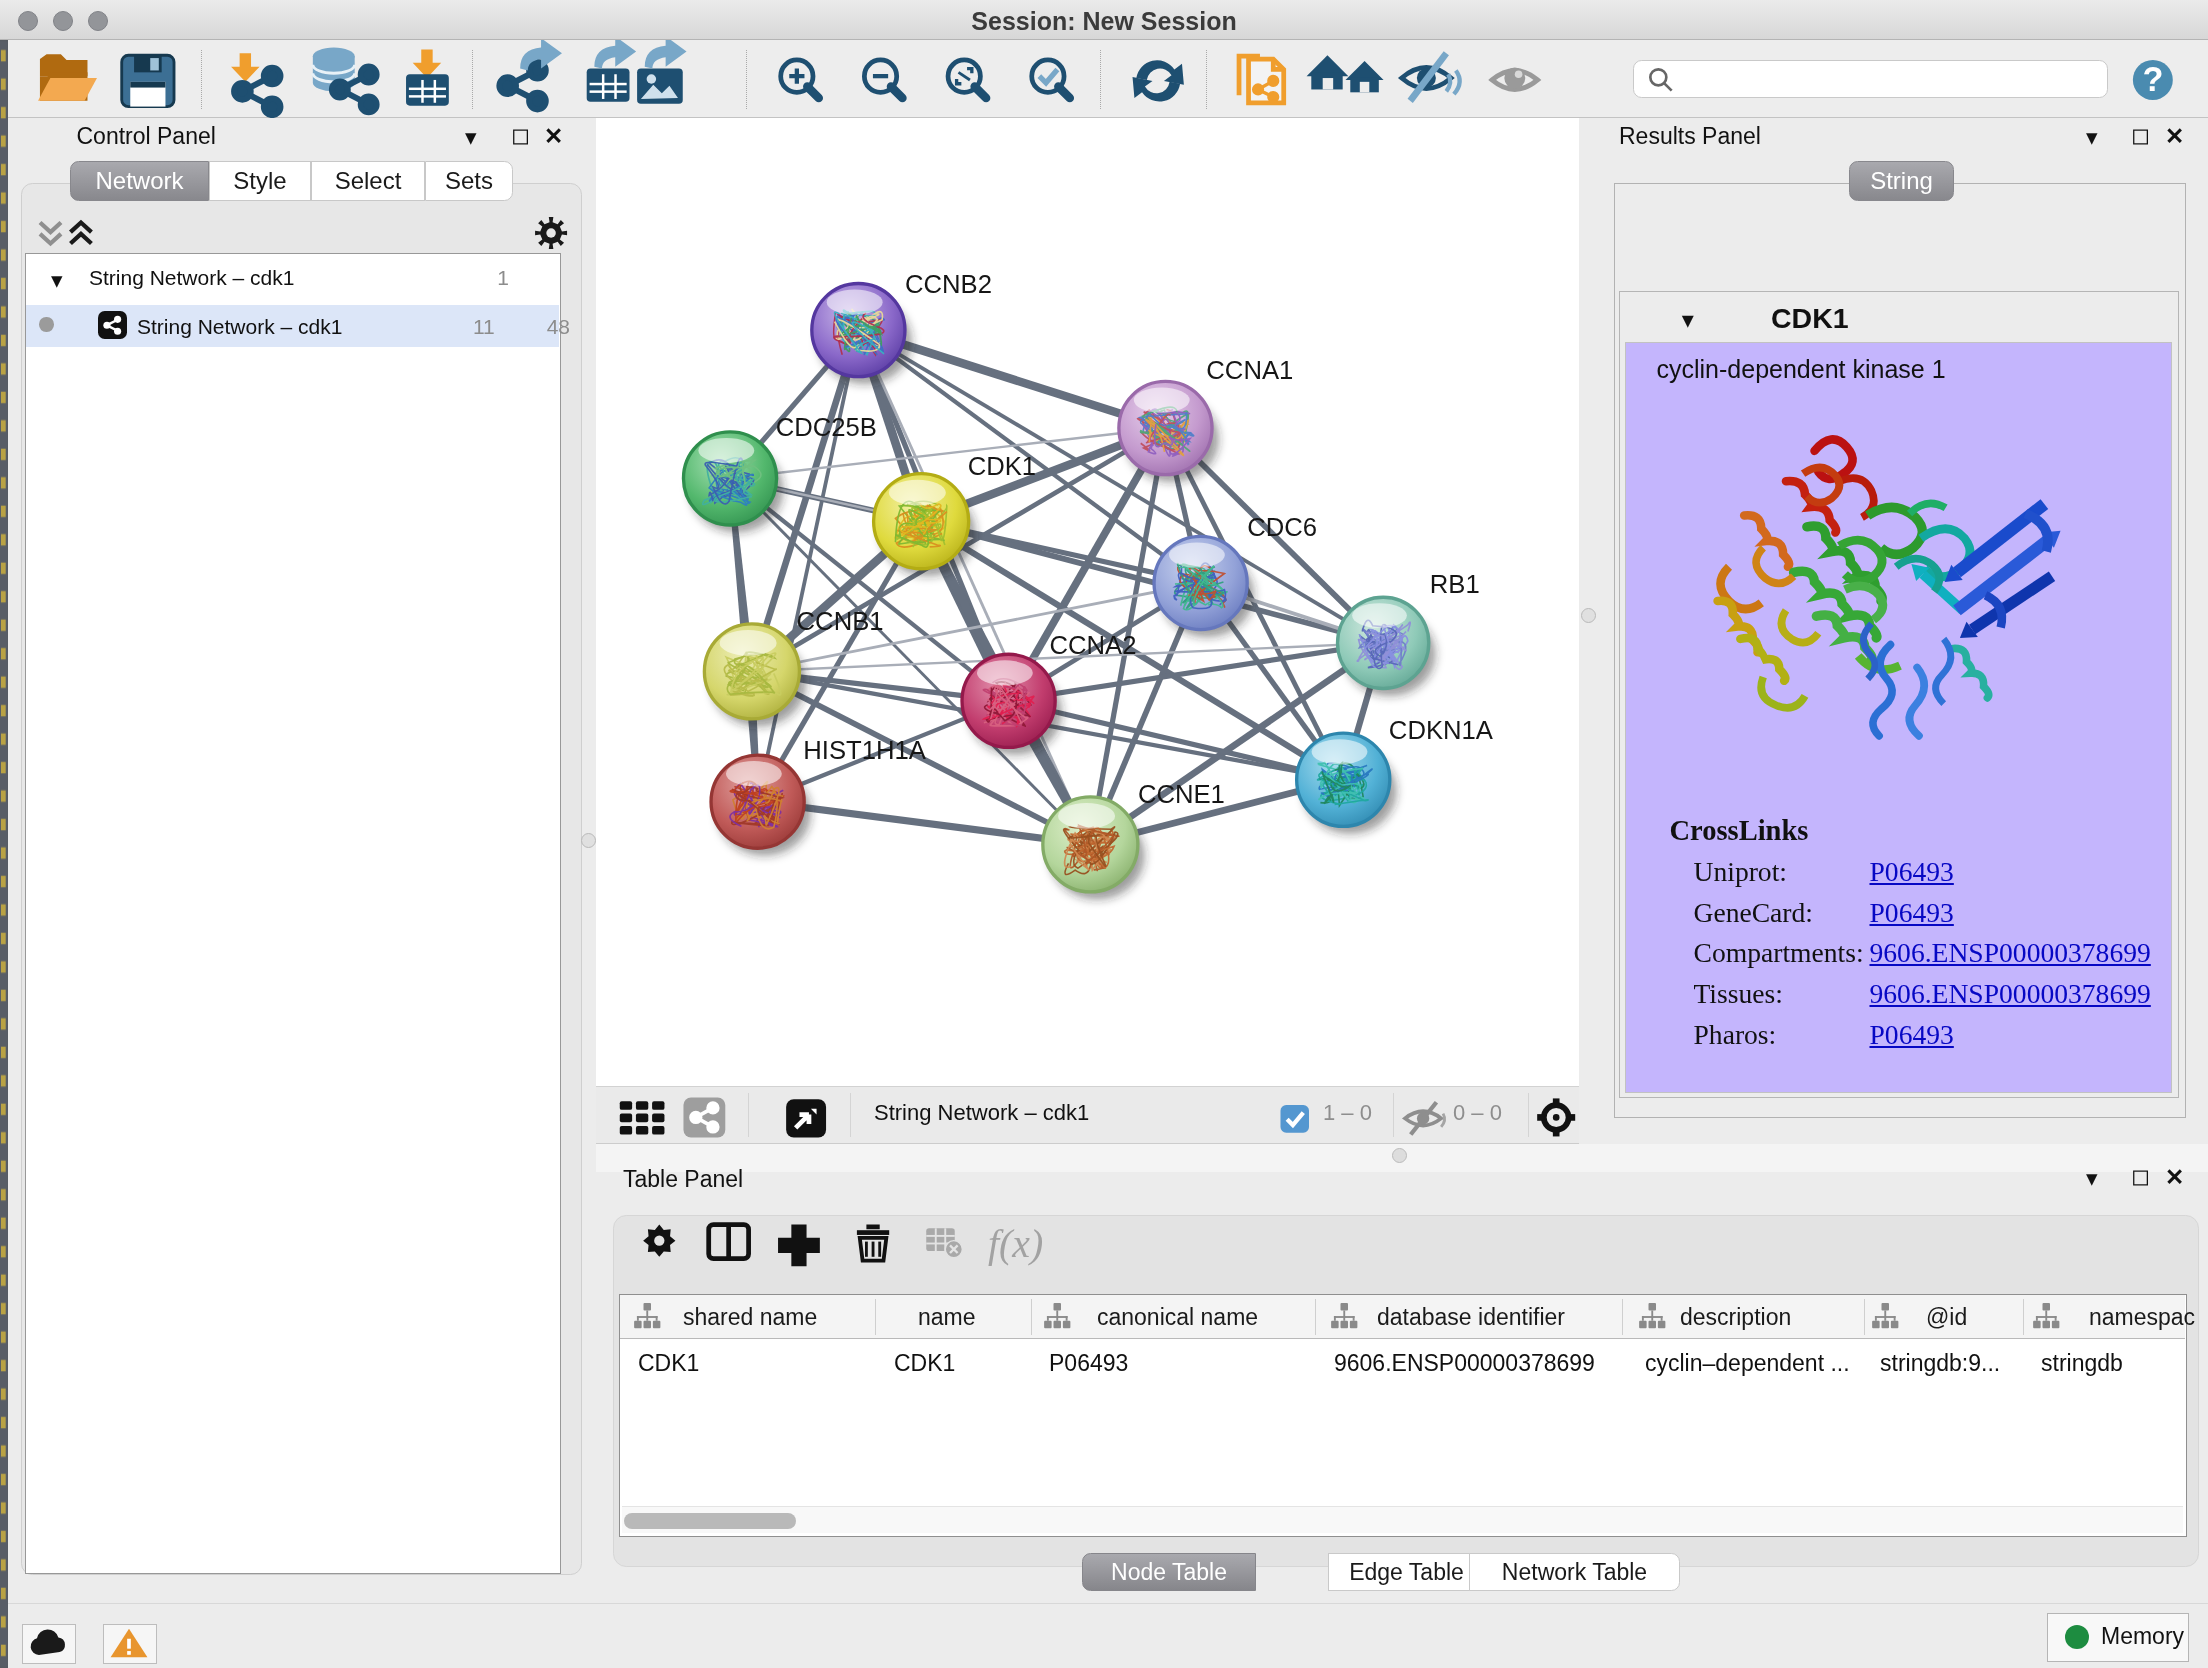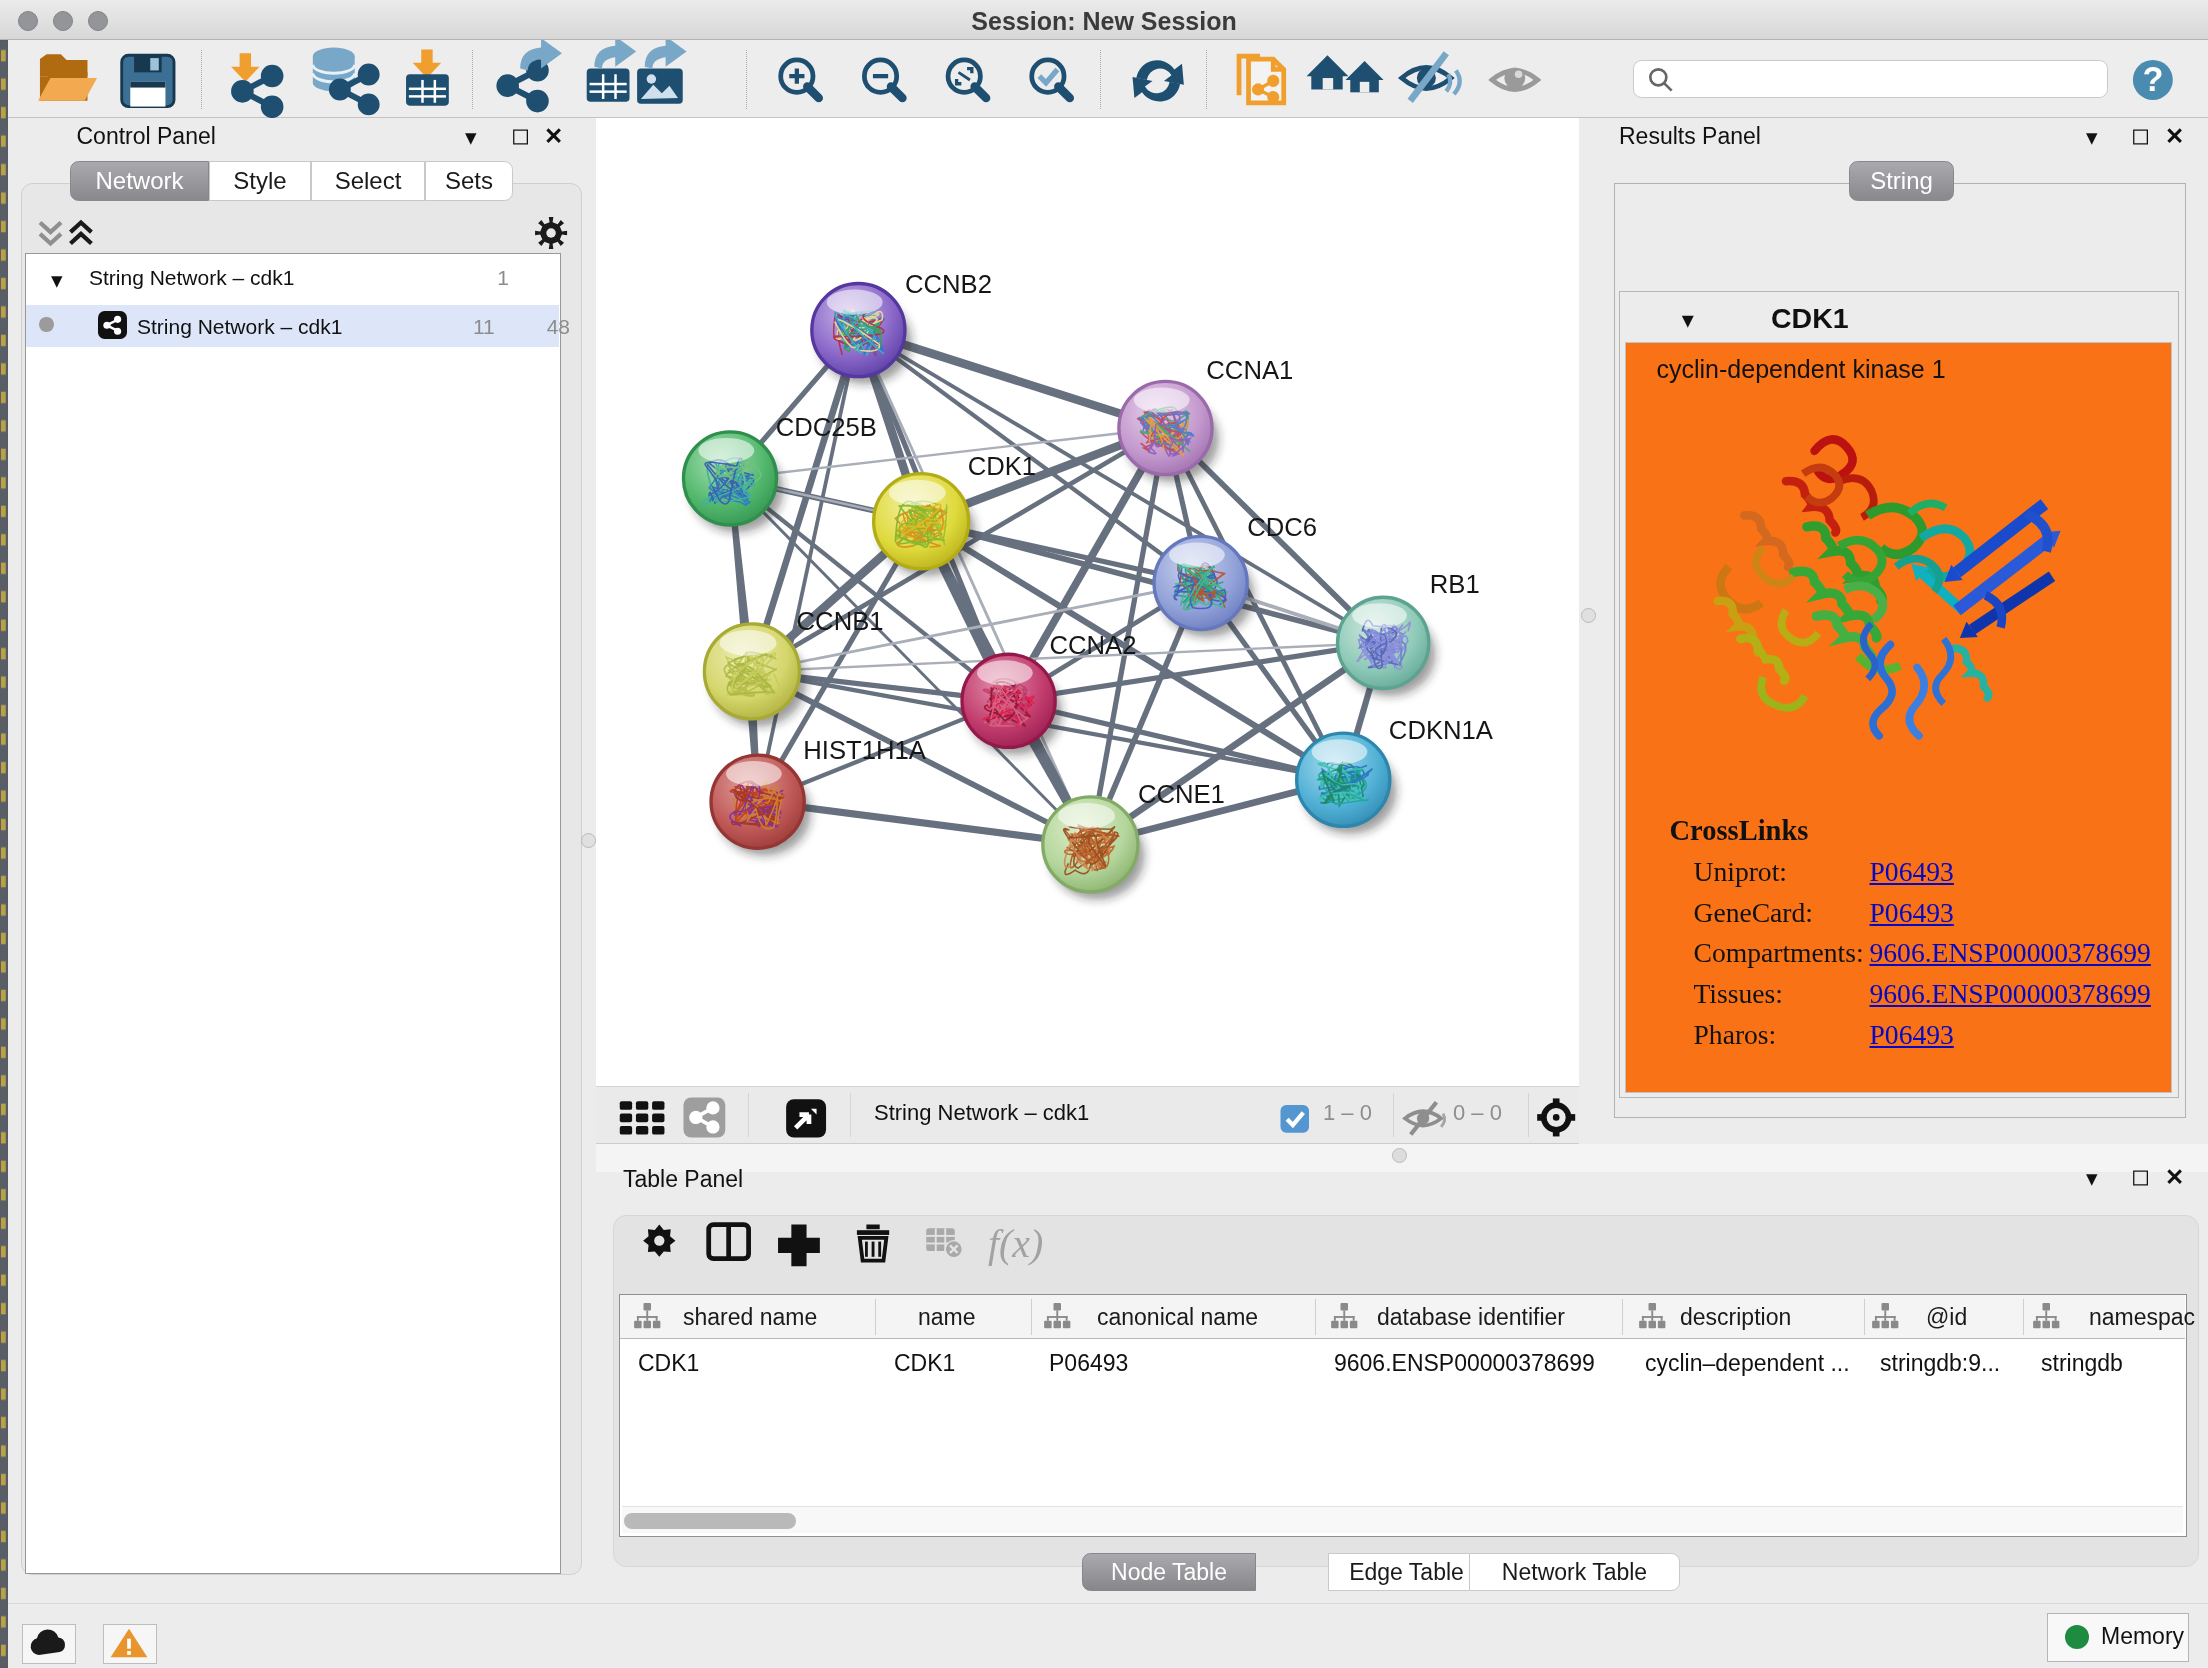--- a/index.html
+++ b/index.html
@@ -70,21 +70,21 @@
   #memorybtn { position:absolute; left:2047px; top:1613px; width:142px; height:49px;
     background:#f8f8f8; border:1.9px solid #b5b5b5; font-size:23px; color:#111; }
 
   
   #rp-title { left:1619px; top:123px; font-size:23px; color:#111; }
   #rp-box { left:1614px; top:183px; width:572px; height:935px; border:1.9px solid #b2b2b2; background:#ececec; }
   #rp-sub1 { position:absolute; left:3.8px; top:35px; width:560px; height:70px; border:1px solid #cccccc; }
   .rbtn { position:absolute; top:12.4px; height:44px; background:#fff; border:1px solid #c2c2c2;
     border-radius:9.5px; font-size:25px; color:#111; text-align:center; line-height:42px; }
   #rp-cdk { position:absolute; left:3.8px; top:107px; width:560px; height:807px; border:1px solid #b5b5b5; }
-  #rp-content { position:absolute; left:5.7px; top:50px; width:547px; height:751px; border:1px solid #c2c2c2; background:#f97316; }
+  #rp-content { position:absolute; left:5.7px; top:50px; width:547px; height:751px; border:1px solid #c2c2c2; background:#c4b5fd; }
   .serif { font-family:"Liberation Serif", serif; }
   .xlab { position:absolute; left:67px; font-size:27.6px; color:#111; }
   .xlink { position:absolute; left:243px; font-size:27.6px; color:#0708c4; text-decoration:underline; }
 </style>
 </head>
 <body>
 
 <div class="abs" id="titlebar">
   <div class="tl" style="left:18px;"></div>
   <div class="tl" style="left:53px;"></div>

